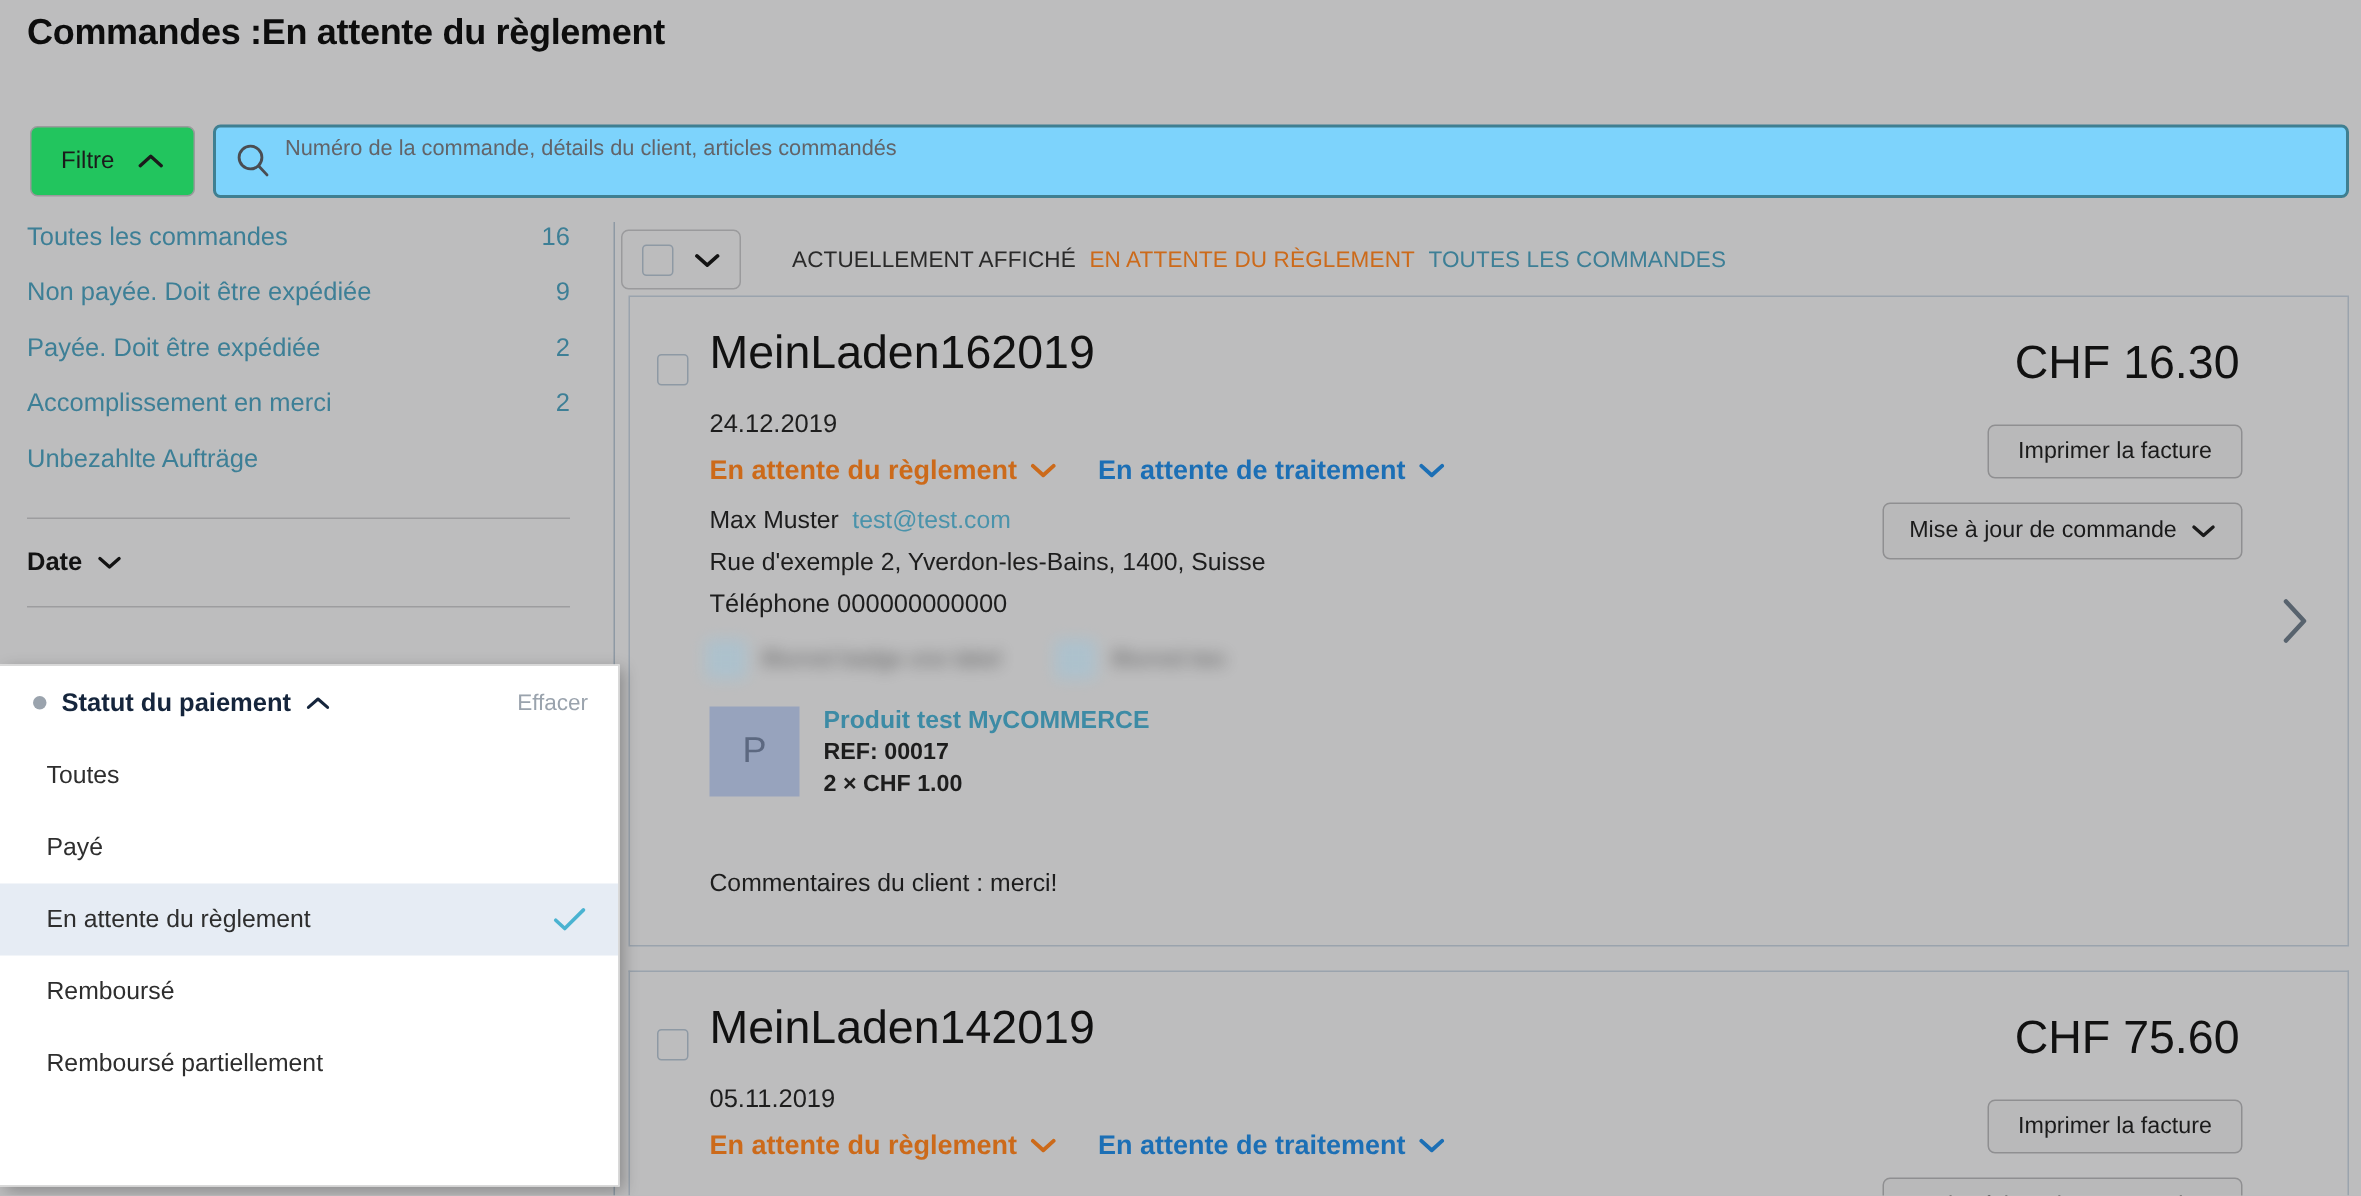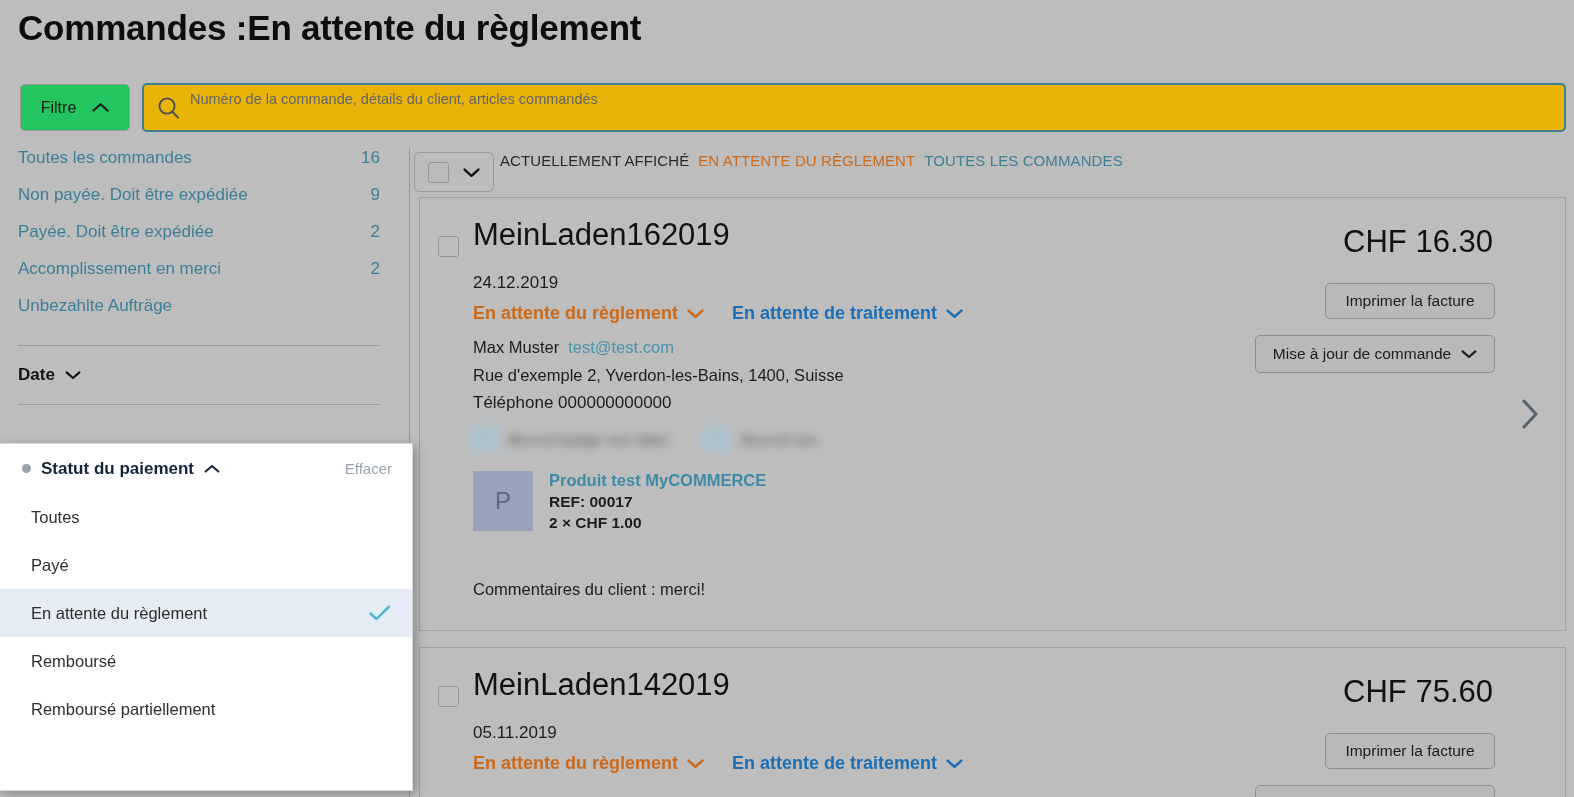--- a/index.html
+++ b/index.html
@@ -13,21 +13,21 @@
   #root {
     position: relative;
     width: 1574px; height: 797px;
     background: #bdbdbe;
   }
 
   
   .page-title {
     position: absolute;
     left: 18px; top: 8px;
-    font-size: 35px;
+    font-size: 24px;
     font-weight: bold;
     color: #0d0d0d;
     letter-spacing: -0.2px;
     white-space: nowrap;
   }
 
   .filter-btn {
     position: absolute;
     left: 20px; top: 84px;
     width: 110px; height: 47px;
@@ -44,21 +44,21 @@
   .filter-btn .lbl { font-size: 16px; color: #1b1b1b; }
   .chev { display:inline-block; line-height:0; }
   .chev svg { display:block; }
 
   .search-wrap {
     position: absolute;
     left: 142px; top: 83px;
     width: 1424px; height: 49px;
     border: 2px solid #3f7f91;
     border-radius: 5px;
-    background: #eab308;
+    background: #7dd3fc;
     box-sizing: border-box;
     display: flex;
     align-items: center;
   }
   .search-icon { margin-left: 12px; margin-top: 4px; width: 26px; }
   .search-ph {
     position: absolute;
     left: 46px; top: 6px;
     font-size: 14.5px;
     color: #626469;
@@ -116,22 +116,22 @@
     width: 1px; height: 649px;
     background: #8e99a4;
   }
 
   
   .toolbar {
     position: absolute;
     left: 414px; top: 152px;
     height: 42px;
     display: flex;
-    align-items: flex-start;
-    gap: 6px;
+    align-items: center;
+    gap: 34px;
   }
   .bulk-select {
     width: 80px; height: 40px;
     border: 1px solid #9a9a9c;
     border-radius: 5px;
     background: #bcbcbd;
     display: flex;
     align-items: center;
     justify-content: center;
     gap: 14px;

